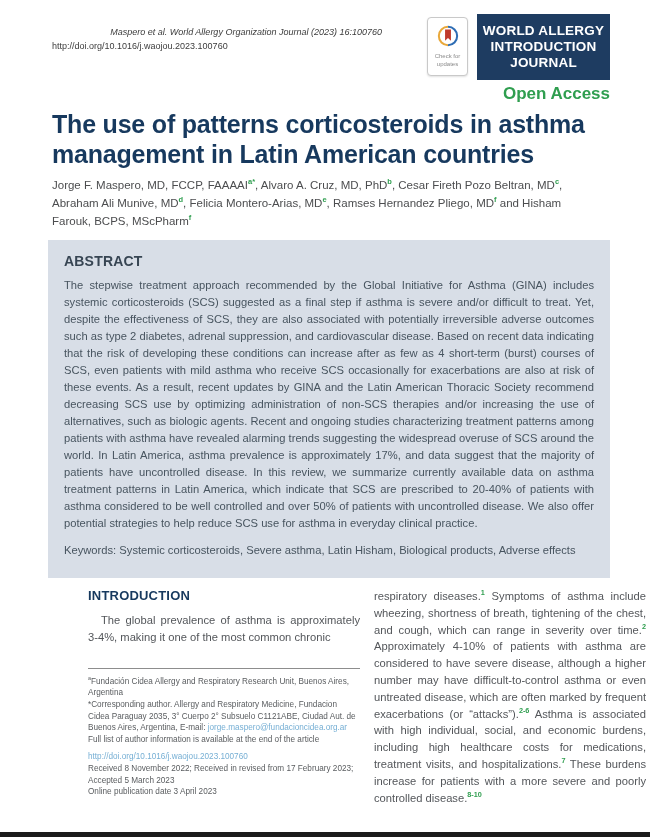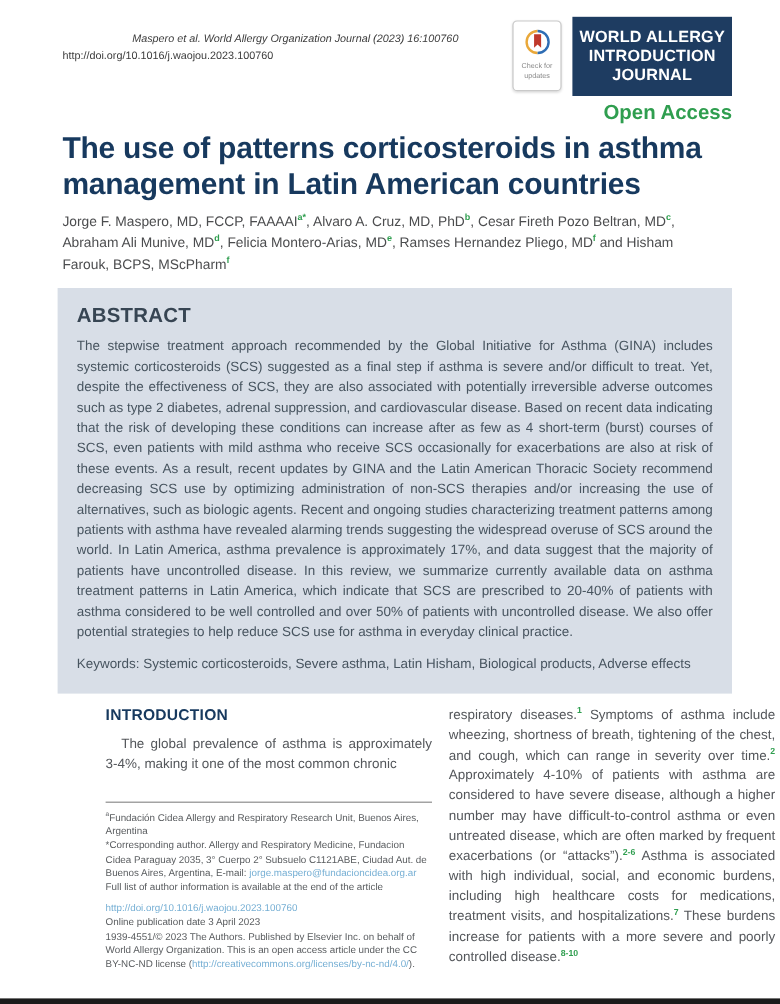--- a/index.html
+++ b/index.html
@@ -35,21 +35,21 @@
 
   
   .article-title { position: absolute; left: 52px; top: 110px; width: 565px;
     color: #17395e; font-size: 25px; font-weight: 700; line-height: 1.18; letter-spacing: -0.2px; }
   .author-list { position: absolute; left: 52px; top: 177px; width: 548px;
     color: #4c4d4f; font-size: 11.5px; line-height: 1.55; }
 
   
   .abstract-box { position: absolute; left: 48px; top: 240px; width: 562px; height: 338px;
     background: #d8dee7; padding: 13px 16px 0 16px; }
-  .abstract-heading { color: #374553; font-size: 17px; font-weight: 700; letter-spacing: 0.2px; margin-bottom: 8px; }
+  .abstract-heading { color: #374553; font-size: 14px; font-weight: 700; letter-spacing: 0.2px; margin-bottom: 8px; }
   .abstract-body { color: #47545f; font-size: 11.2px; line-height: 1.52; text-align: justify; }
   .abstract-keywords { margin-top: 10px; color: #47545f; font-size: 11.2px; line-height: 1.45; text-align: justify; }
 
   
   .columns { position: absolute; left: 52px; top: 588px; width: 558px; display: flex; gap: 14px; margin-left: 36px; }
   .col { flex: 1; }
   .intro-heading { color: #17395e; font-size: 13px; font-weight: 700; letter-spacing: 0.2px; margin-bottom: 9px; }
   .body-par { color: #53565a; font-size: 11.2px; line-height: 1.5; text-align: justify; }
   .indent { text-indent: 13px; }
 
@@ -110,22 +110,22 @@
   <div class="columns">
     <div class="col">
       <div class="intro-heading">INTRODUCTION</div>
       <p class="body-par indent">The global prevalence of asthma is approximately 3-4%, making it one of the most common chronic</p>
 
       <div class="footnote-block">
         <p class="fn-line"><span class="sup">a</span><span>Fundación Cidea Allergy and Respiratory Research Unit, Buenos Aires, Argentina</span></p>
         <p class="fn-line"><span>*Corresponding author. Allergy and Respiratory Medicine, Fundacion Cidea Paraguay 2035, 3° Cuerpo 2° Subsuelo C1121ABE, Ciudad Aut. de Buenos Aires, Argentina,  E-mail: </span><span class="link">jorge.maspero@fundacioncidea.org.ar</span></p>
         <p class="fn-line"><span>Full list of author information is available at the end of the article</span></p>
         <p class="fn-line gap"><span class="link">http://doi.org/10.1016/j.waojou.2023.100760</span></p>
+        <p class="fn-line"><span>Received 8 November 2022; Received in revised from 17 February 2023; Accepted 5 March 2023</span></p>
         <p class="fn-line"><span>Online publication date 3 April 2023</span></p>
-        <p class="fn-line"><span>1939-4551/© 2023 The Authors. Published by Elsevier Inc. on behalf of World Allergy Organization. This is an open access article under the CC BY-NC-ND license (</span><span class="link">http://creativecommons.org/licenses/by-nc-nd/4.0/</span><span>).</span></p>
       </div>
     </div>
 
     <div class="col">
       <p class="body-par"><span>respiratory diseases.</span><span class="sup-green">1</span><span> Symptoms of asthma include wheezing, shortness of breath, tightening of the chest, and cough, which can range in severity over time.</span><span class="sup-green">2</span><span> Approximately 4-10% of patients with asthma are considered to have severe disease, although a higher number may have difficult-to-control asthma or even untreated disease, which are often marked by frequent exacerbations (or “attacks”).</span><span class="sup-green">2-6</span><span> Asthma is associated with high individual, social, and economic burdens, including high healthcare costs for medications, treatment visits, and hospitalizations.</span><span class="sup-green">7</span><span> These burdens increase for patients with a more severe and poorly controlled disease.</span><span class="sup-green">8-10</span></p>
     </div>
   </div>
 
   <div class="bottom-bar"></div>
 </div>

